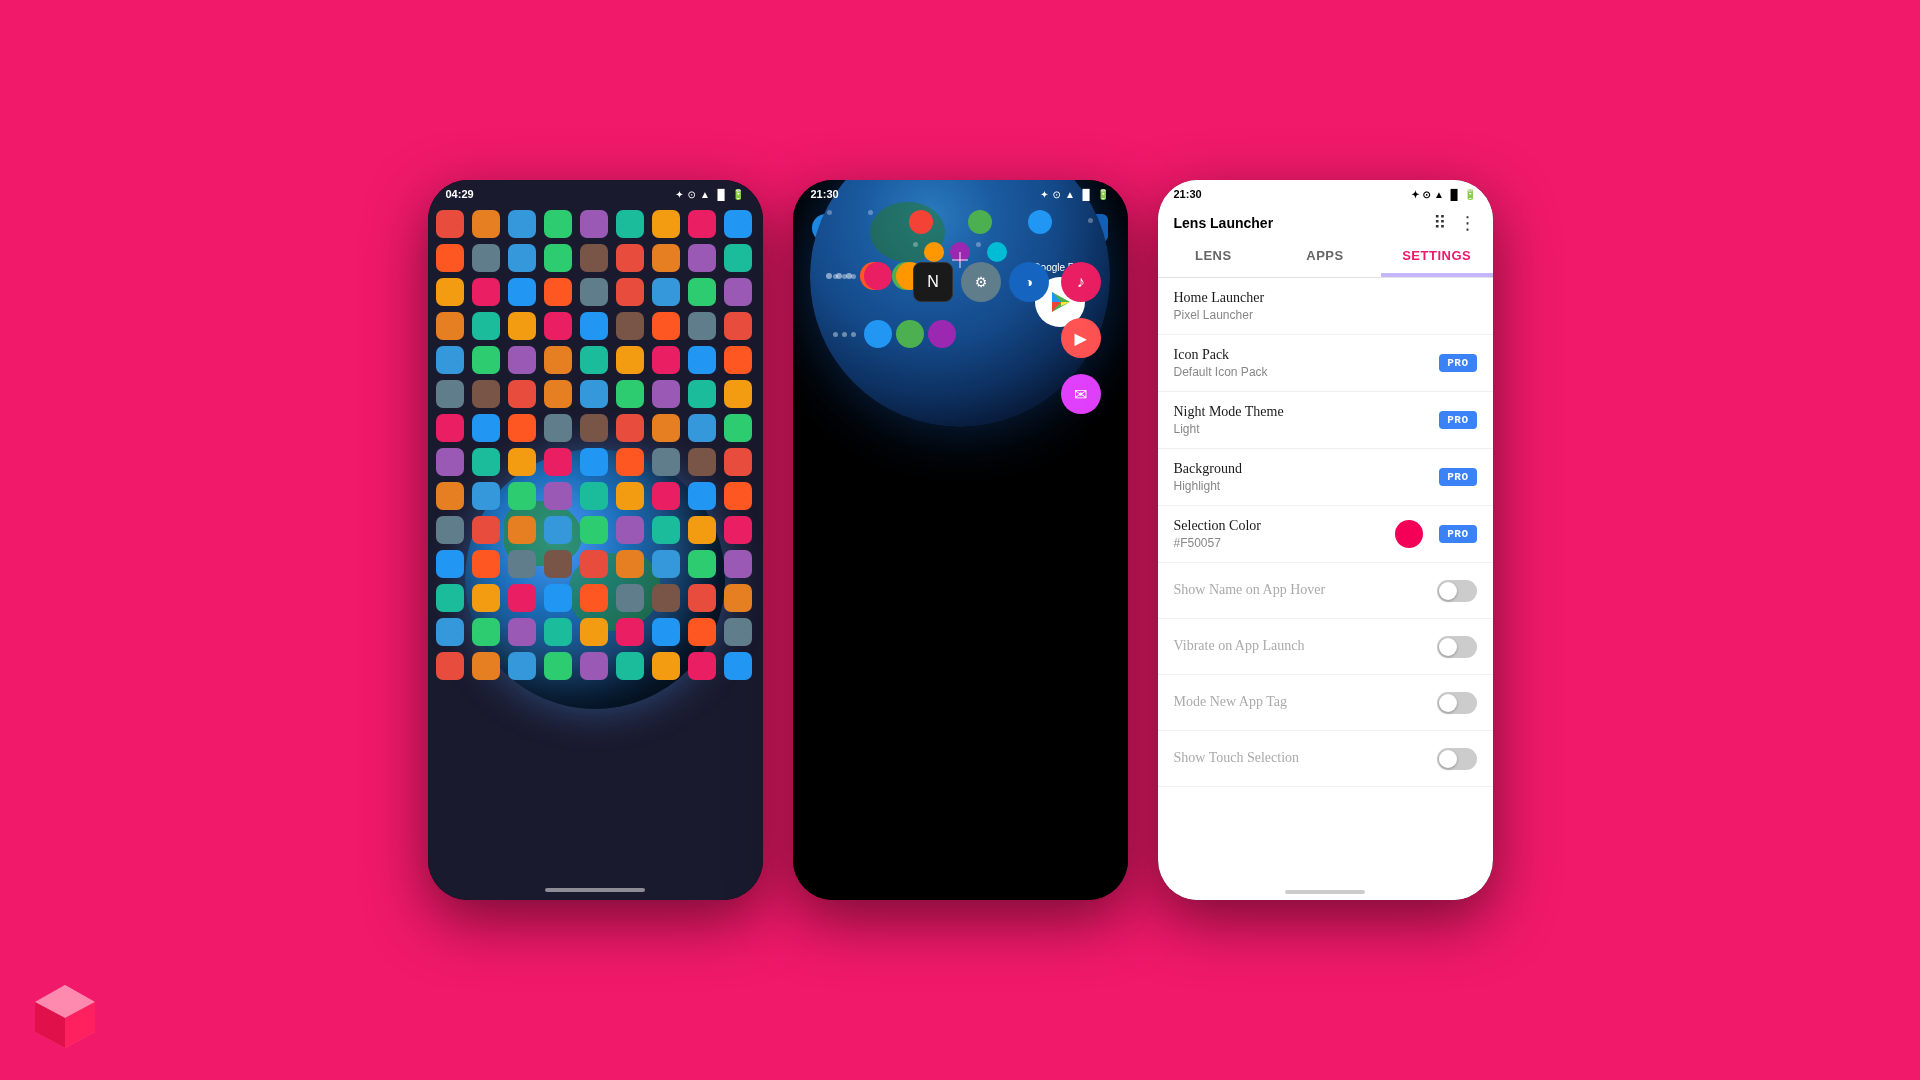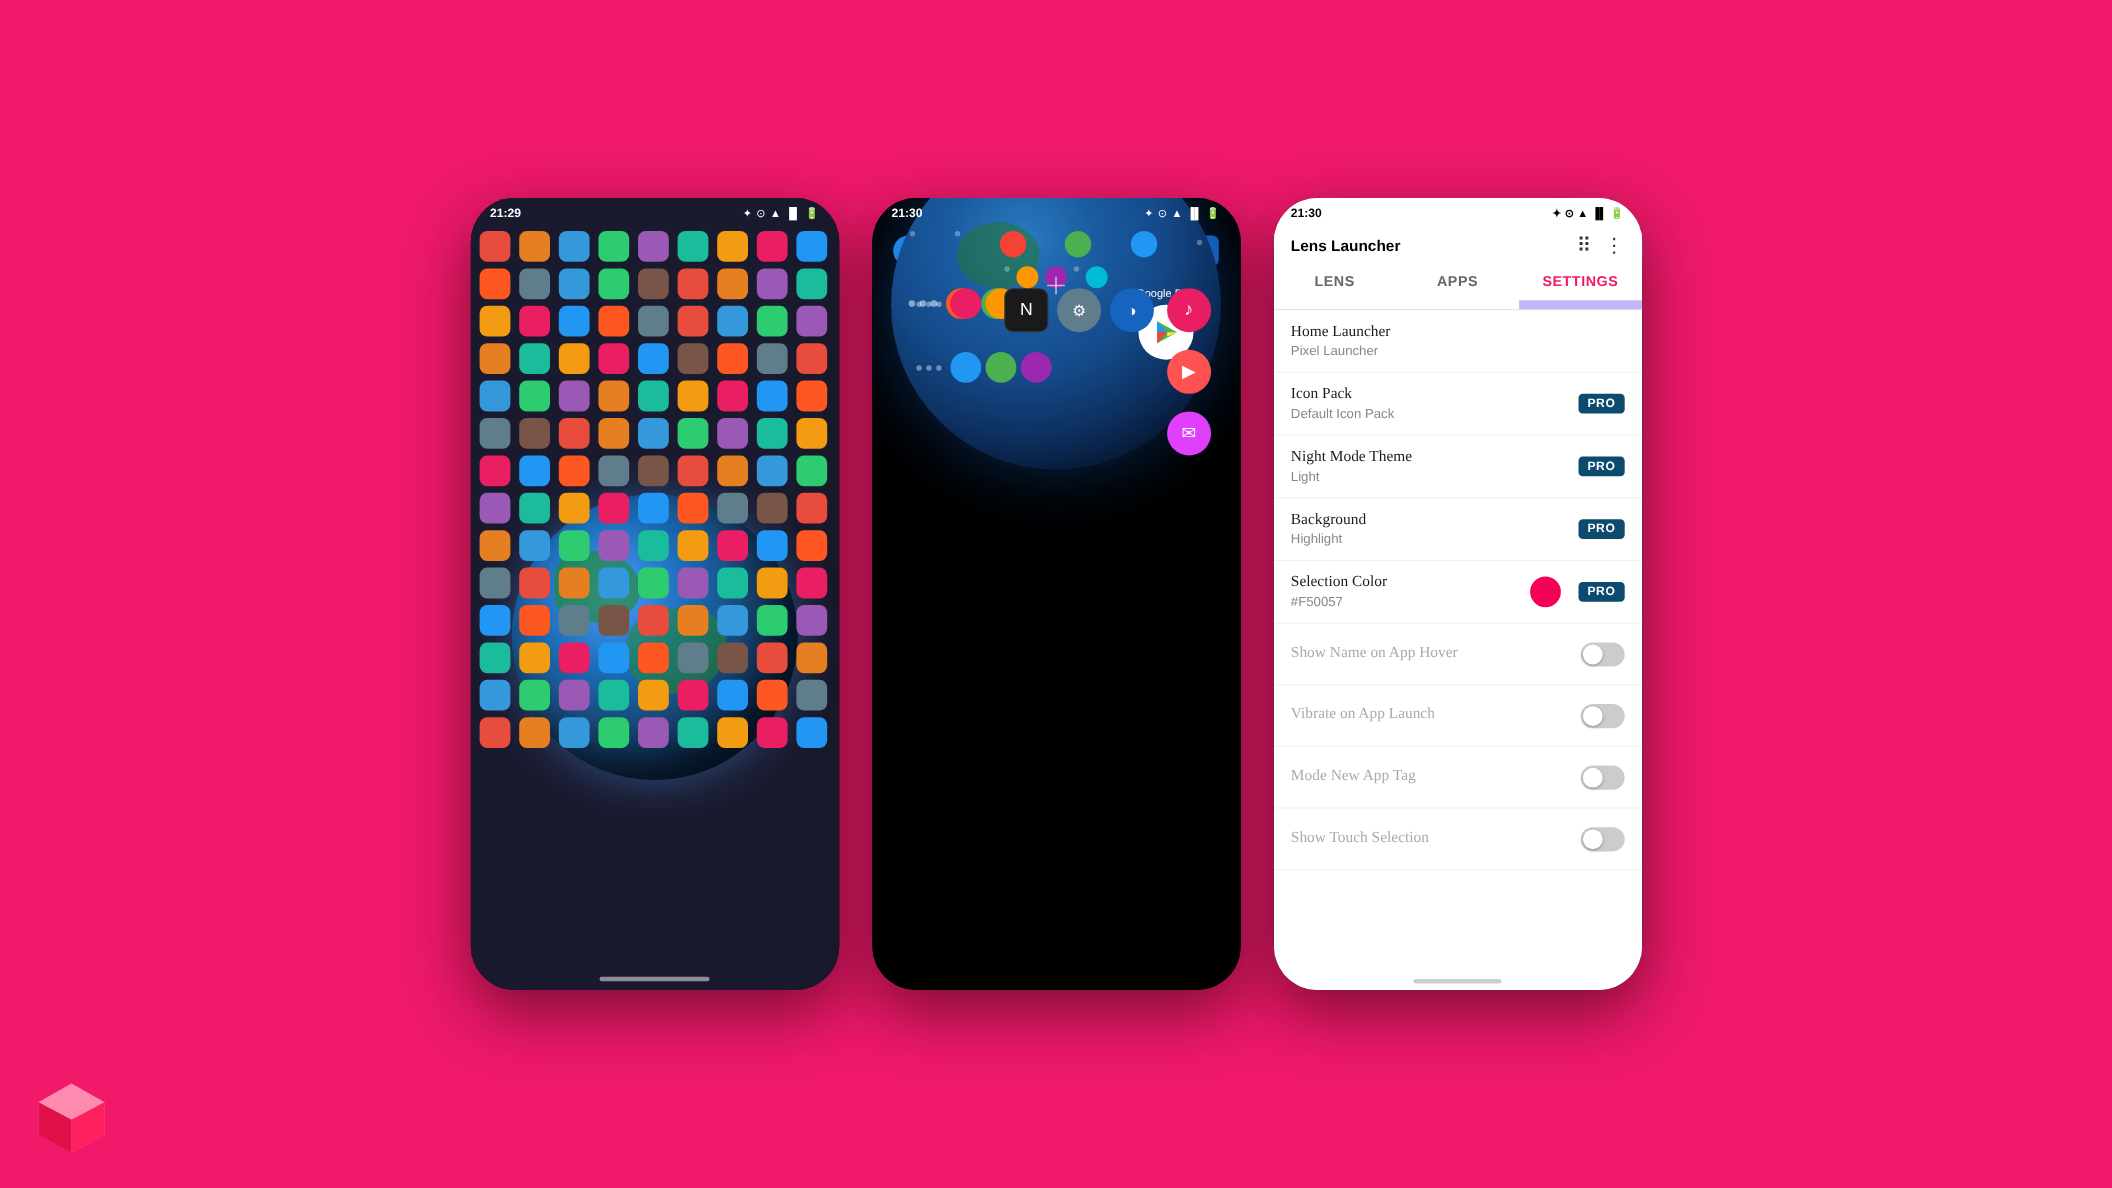--- a/index.html
+++ b/index.html
@@ -245,21 +245,21 @@
       padding: 10px 0;
       font-size: 13px;
       font-weight: 600;
       color: #666;
       cursor: pointer;
       letter-spacing: 0.5px;
     }
 
     .settings-tab.active {
       color: #F0196A;
-      border-bottom: 8px solid #c4b5fd;
+      border-bottom: 4px solid #c4b5fd;
     }
 
     
     .settings-list {
       flex: 1;
       overflow-y: auto;
     }
 
     .settings-item {
       display: flex;
@@ -285,27 +285,28 @@
     .settings-item-subtitle {
       font-size: 12px;
       color: #888;
     }
 
     .settings-item-disabled .settings-item-title {
       color: #aaa;
     }
 
     .pro-badge {
-      background: #0c4a6e;
+      background: #3b82f6;
       color: #fff;
       font-size: 11px;
       font-weight: 700;
       padding: 3px 8px;
       border-radius: 4px;
       letter-spacing: 0.5px;
+      font-family: Liberation Mono, monospace;
     }
 
     .color-dot {
       width: 28px;
       height: 28px;
       border-radius: 50%;
       background: #F50057;
       margin-right: 8px;
     }
 
@@ -388,21 +389,21 @@
       <polygon points="35,5 65,22 35,38 5,22" fill="#ff8ab0" stroke="none"></polygon>
       <polygon points="5,22 35,38 35,68 5,52" fill="#e0104a" stroke="none"></polygon>
       <polygon points="65,22 35,38 35,68 65,52" fill="#ff2060" stroke="none"></polygon>
     </svg>
   </div>
 
   <div class="phone-frame phone-frame-1">
     <div class="phone1-inner">
 
       <div class="status-bar">
-        <span class="status-left">21:29</span>
+        <span class="status-left">04:29</span>
         <span class="status-right">
           <span>✦</span>
           <span>⊙</span>
           <span>▲</span>
           <span>▐▌</span>
           <span>🔋</span>
         </span>
       </div>
 
       <div class="earth-container">

